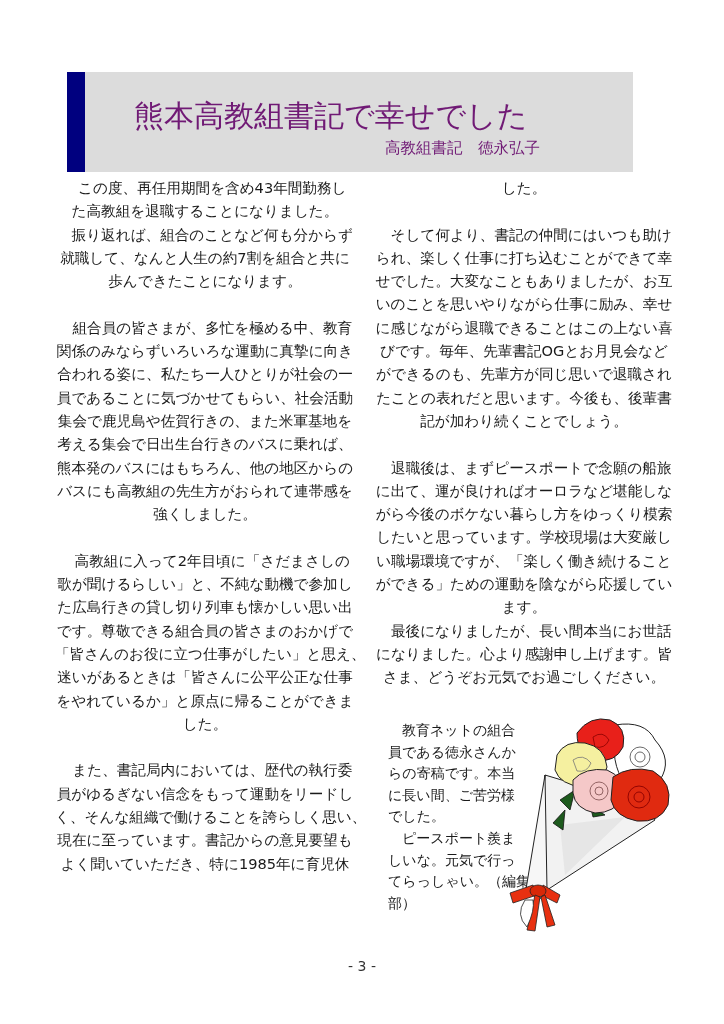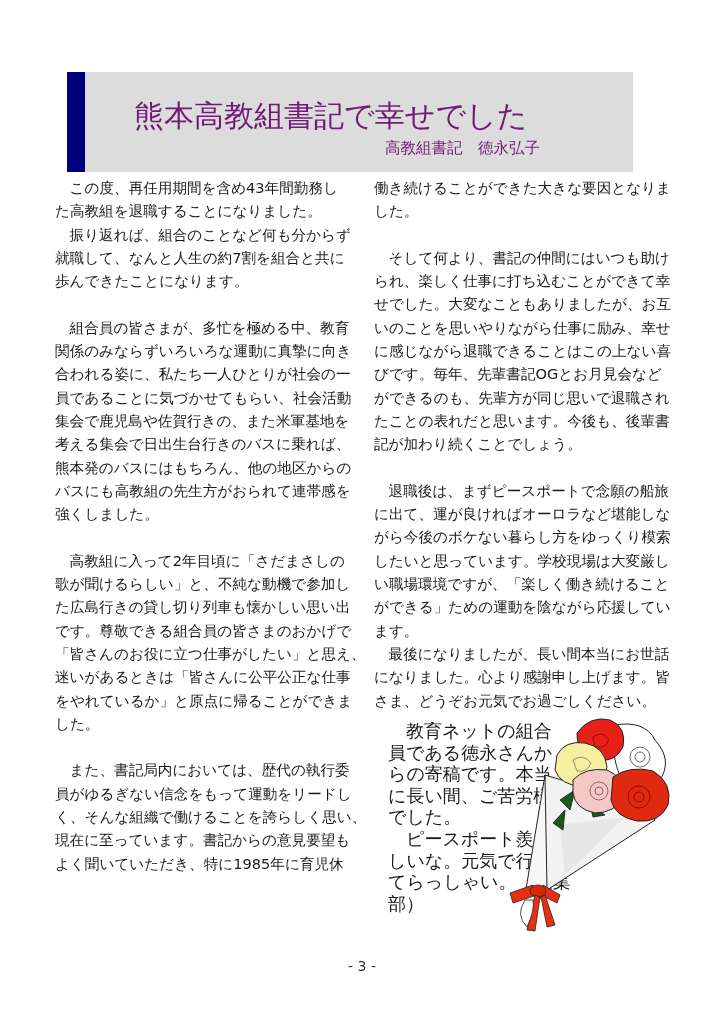--- a/index.html
+++ b/index.html
@@ -15,27 +15,27 @@
     position: absolute; left: 0; top: 0; width: 18px; height: 100px; background: #00007f;
   }
   .header-title {
     position: absolute; left: 67px; top: 24px; font-size: 30px; font-weight: normal;
     color: #701a75; letter-spacing: 0px; white-space: nowrap; margin: 0;
   }
   .header-author {
     position: absolute; left: 318px; top: 66px; font-size: 15.5px; color: #701a75; white-space: pre;
   }
   .col {
-    position: absolute; top: 176px; font-size: 14.6px; line-height: 23.3px; white-space: nowrap;
+    position: absolute; top: 176px; font-size: 14.6px; line-height: 23.3px; white-space: nowrap; text-align: center;
   }
   .col-left { left: 55px; width: 300px; }
   .col-right { left: 374px; width: 300px; }
   .line { display: block; height: 23.3px; }
   .editor-note {
-    position: absolute; left: 388px; top: 720px; font-size: 18px; line-height: 21.6px; white-space: nowrap; color: #1a1a1a;
+    position: absolute; left: 388px; top: 720px; font-size: 14px; line-height: 21.6px; white-space: nowrap; color: #1a1a1a;
   }
   .editor-note .line { height: 21.6px; }
   .bouquet { position: absolute; left: 505px; top: 705px; width: 180px; height: 240px; }
   .page-number {
     position: absolute; left: 0; width: 724px; top: 958px; text-align: center; font-size: 14px; color: #333;
   }
 </style>
 </head>
 <body>
 
@@ -71,21 +71,20 @@
     <span class="line">をやれているか」と原点に帰ることができま</span>
     <span class="line">した。</span>
     <span class="line"></span>
     <span class="line">　また、書記局内においては、歴代の執行委</span>
     <span class="line">員がゆるぎない信念をもって運動をリードし</span>
     <span class="line">く、そんな組織で働けることを誇らしく思い、</span>
     <span class="line">現在に至っています。書記からの意見要望も</span>
     <span class="line">よく聞いていただき、特に1985年に育児休</span>
   </div>
 <div class="col col-right" id="col-right">
-    <span class="line">働き続けることができた大きな要因となりま</span>
     <span class="line">した。</span>
     <span class="line"></span>
     <span class="line">　そして何より、書記の仲間にはいつも助け</span>
     <span class="line">られ、楽しく仕事に打ち込むことができて幸</span>
     <span class="line">せでした。大変なこともありましたが、お互</span>
     <span class="line">いのことを思いやりながら仕事に励み、幸せ</span>
     <span class="line">に感じながら退職できることはこの上ない喜</span>
     <span class="line">びです。毎年、先輩書記OGとお月見会など</span>
     <span class="line">ができるのも、先輩方が同じ思いで退職され</span>
     <span class="line">たことの表れだと思います。今後も、後輩書</span>

